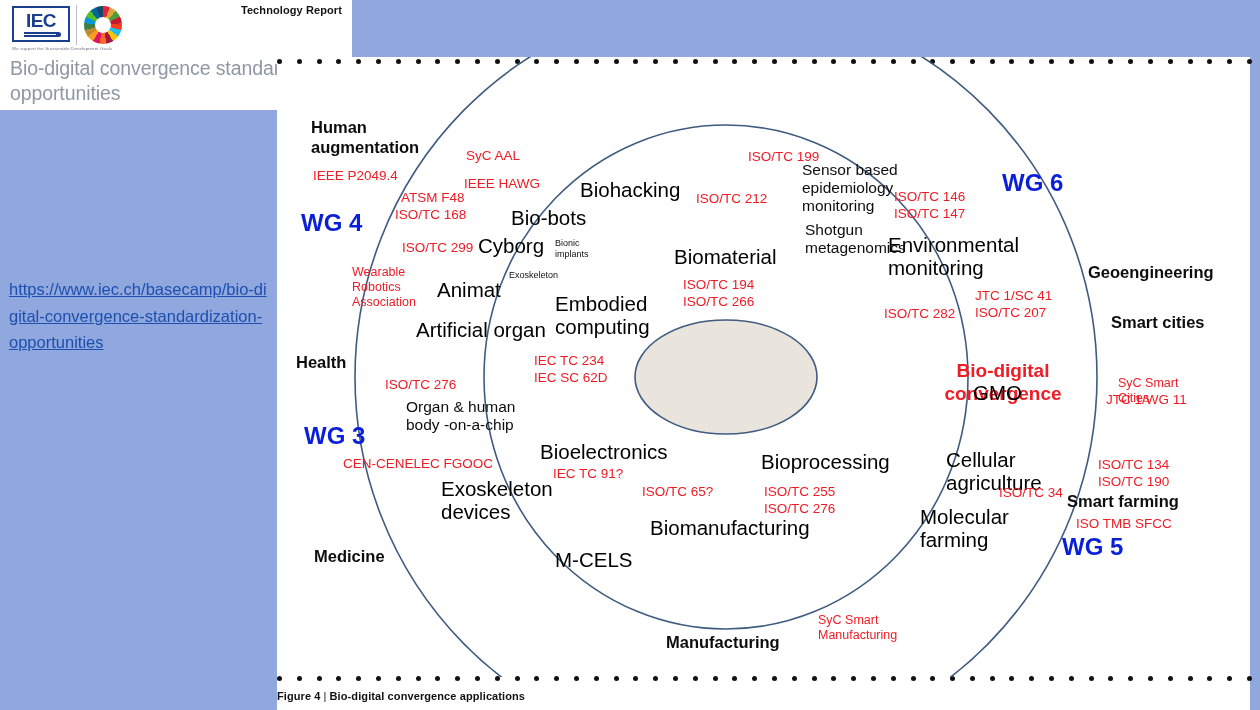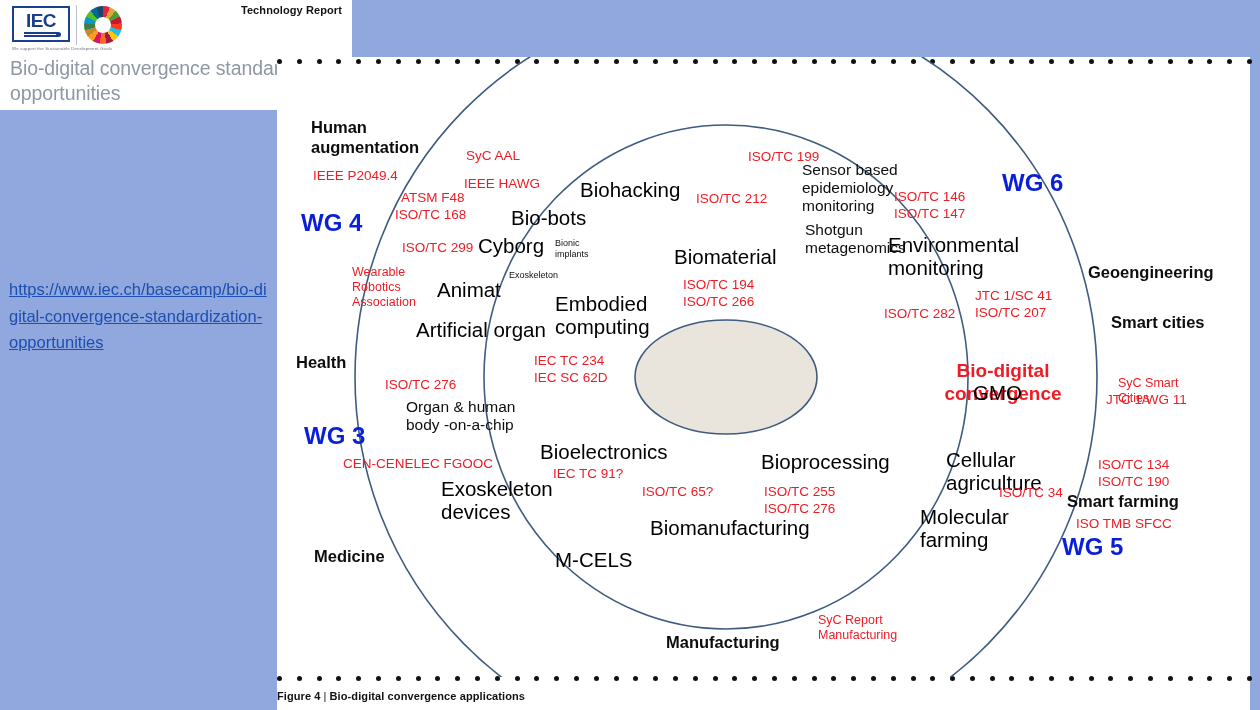--- a/index.html
+++ b/index.html
@@ -273,19 +273,19 @@
       <div class="lbl red" style="left: 617px; top: 149px;">ISO/TC 147</div>
       <div class="lbl red" style="left: 607px; top: 249px;">ISO/TC 282</div>
       <div class="lbl red" style="left: 698px; top: 231px;">JTC 1/SC 41</div>
       <div class="lbl red" style="left: 698px; top: 248px;">ISO/TC 207</div>
       <div class="lbl redsm red" style="left: 829px; top: 319px; width: 92px; white-space: normal; margin-left: 12px;">SyC Smart Cities</div>
       <div class="lbl red" style="left: 829px; top: 335px;">JTC 1/WG 11</div>
       <div class="lbl red" style="left: 821px; top: 400px;">ISO/TC 134</div>
       <div class="lbl red" style="left: 821px; top: 417px;">ISO/TC 190</div>
       <div class="lbl red" style="left: 722px; top: 428px;">ISO/TC 34</div>
       <div class="lbl red" style="left: 799px; top: 459px;">ISO TMB SFCC</div>
-      <div class="lbl redsm red" style="left: 541px; top: 556px; width: 92px; white-space: normal;">SyC Report Manufacturing</div>
+      <div class="lbl redsm red" style="left: 541px; top: 556px; width: 92px; white-space: normal;">SyC Smart Manufacturing</div>
     </div>
 
   <div id="figure-caption">
     <span>Figure 4</span><span class="bar">|</span><span>Bio-digital convergence applications</span>
   </div>
 </div>
 
 </body></html>

